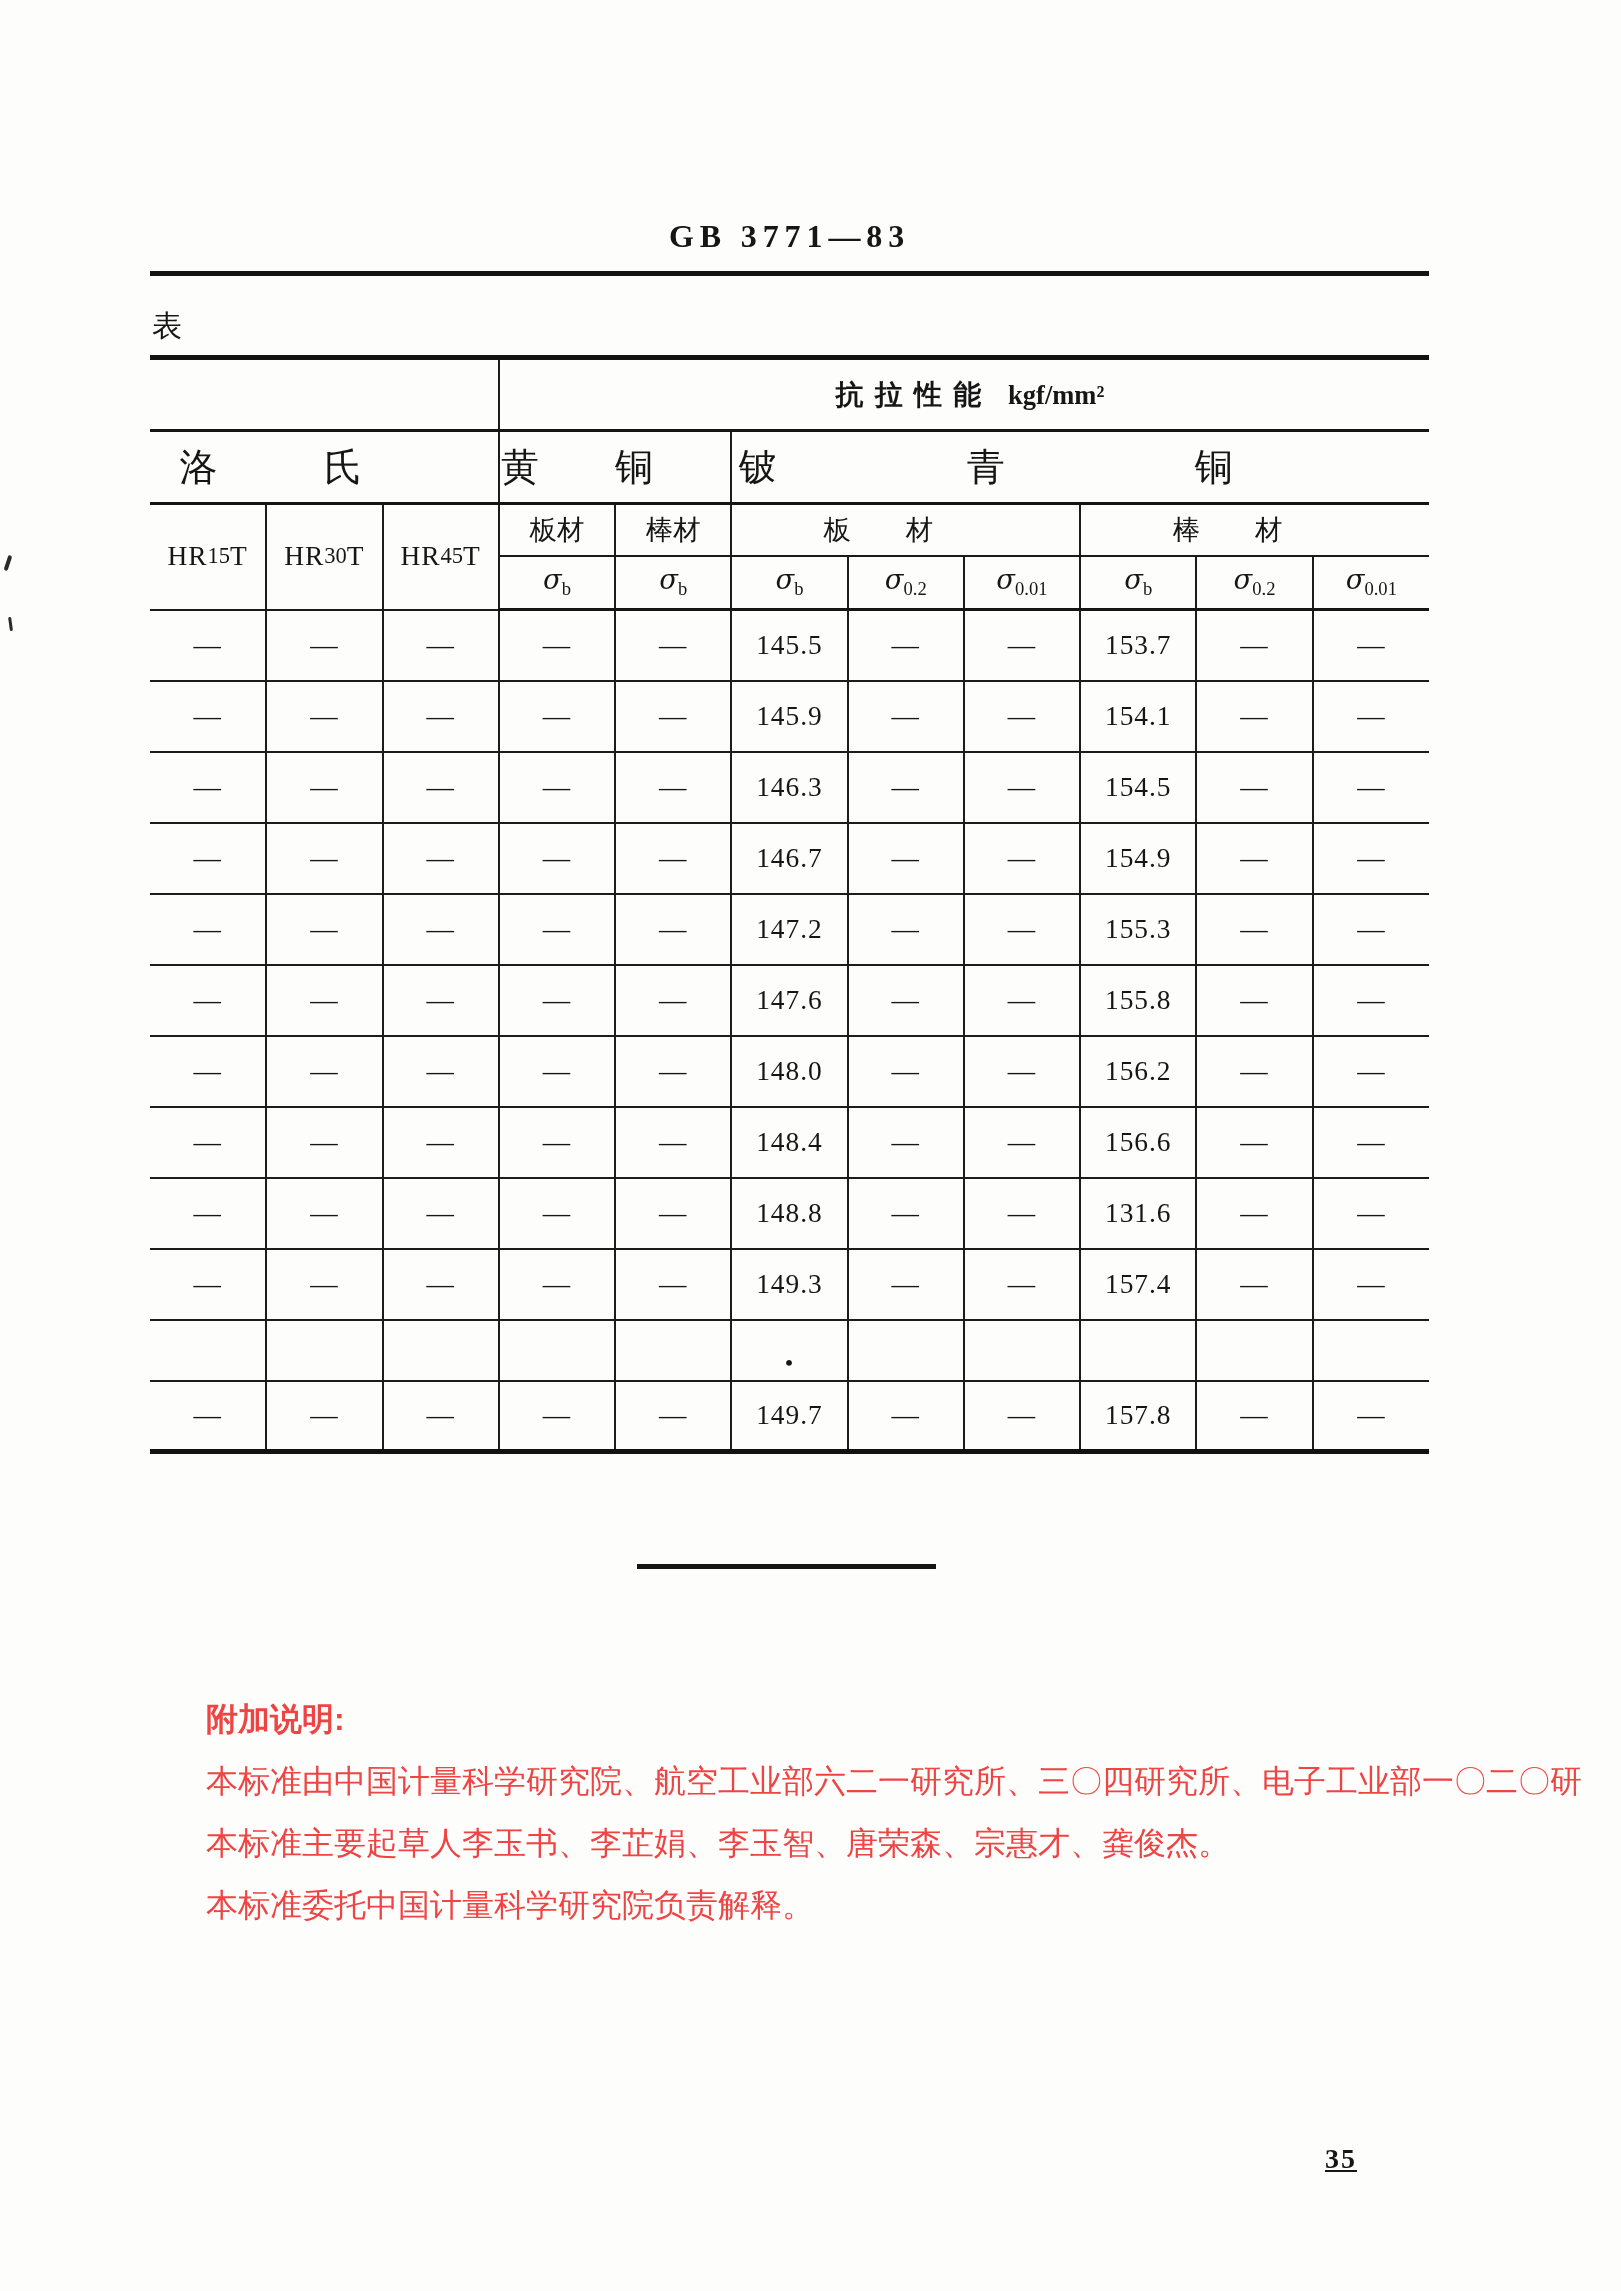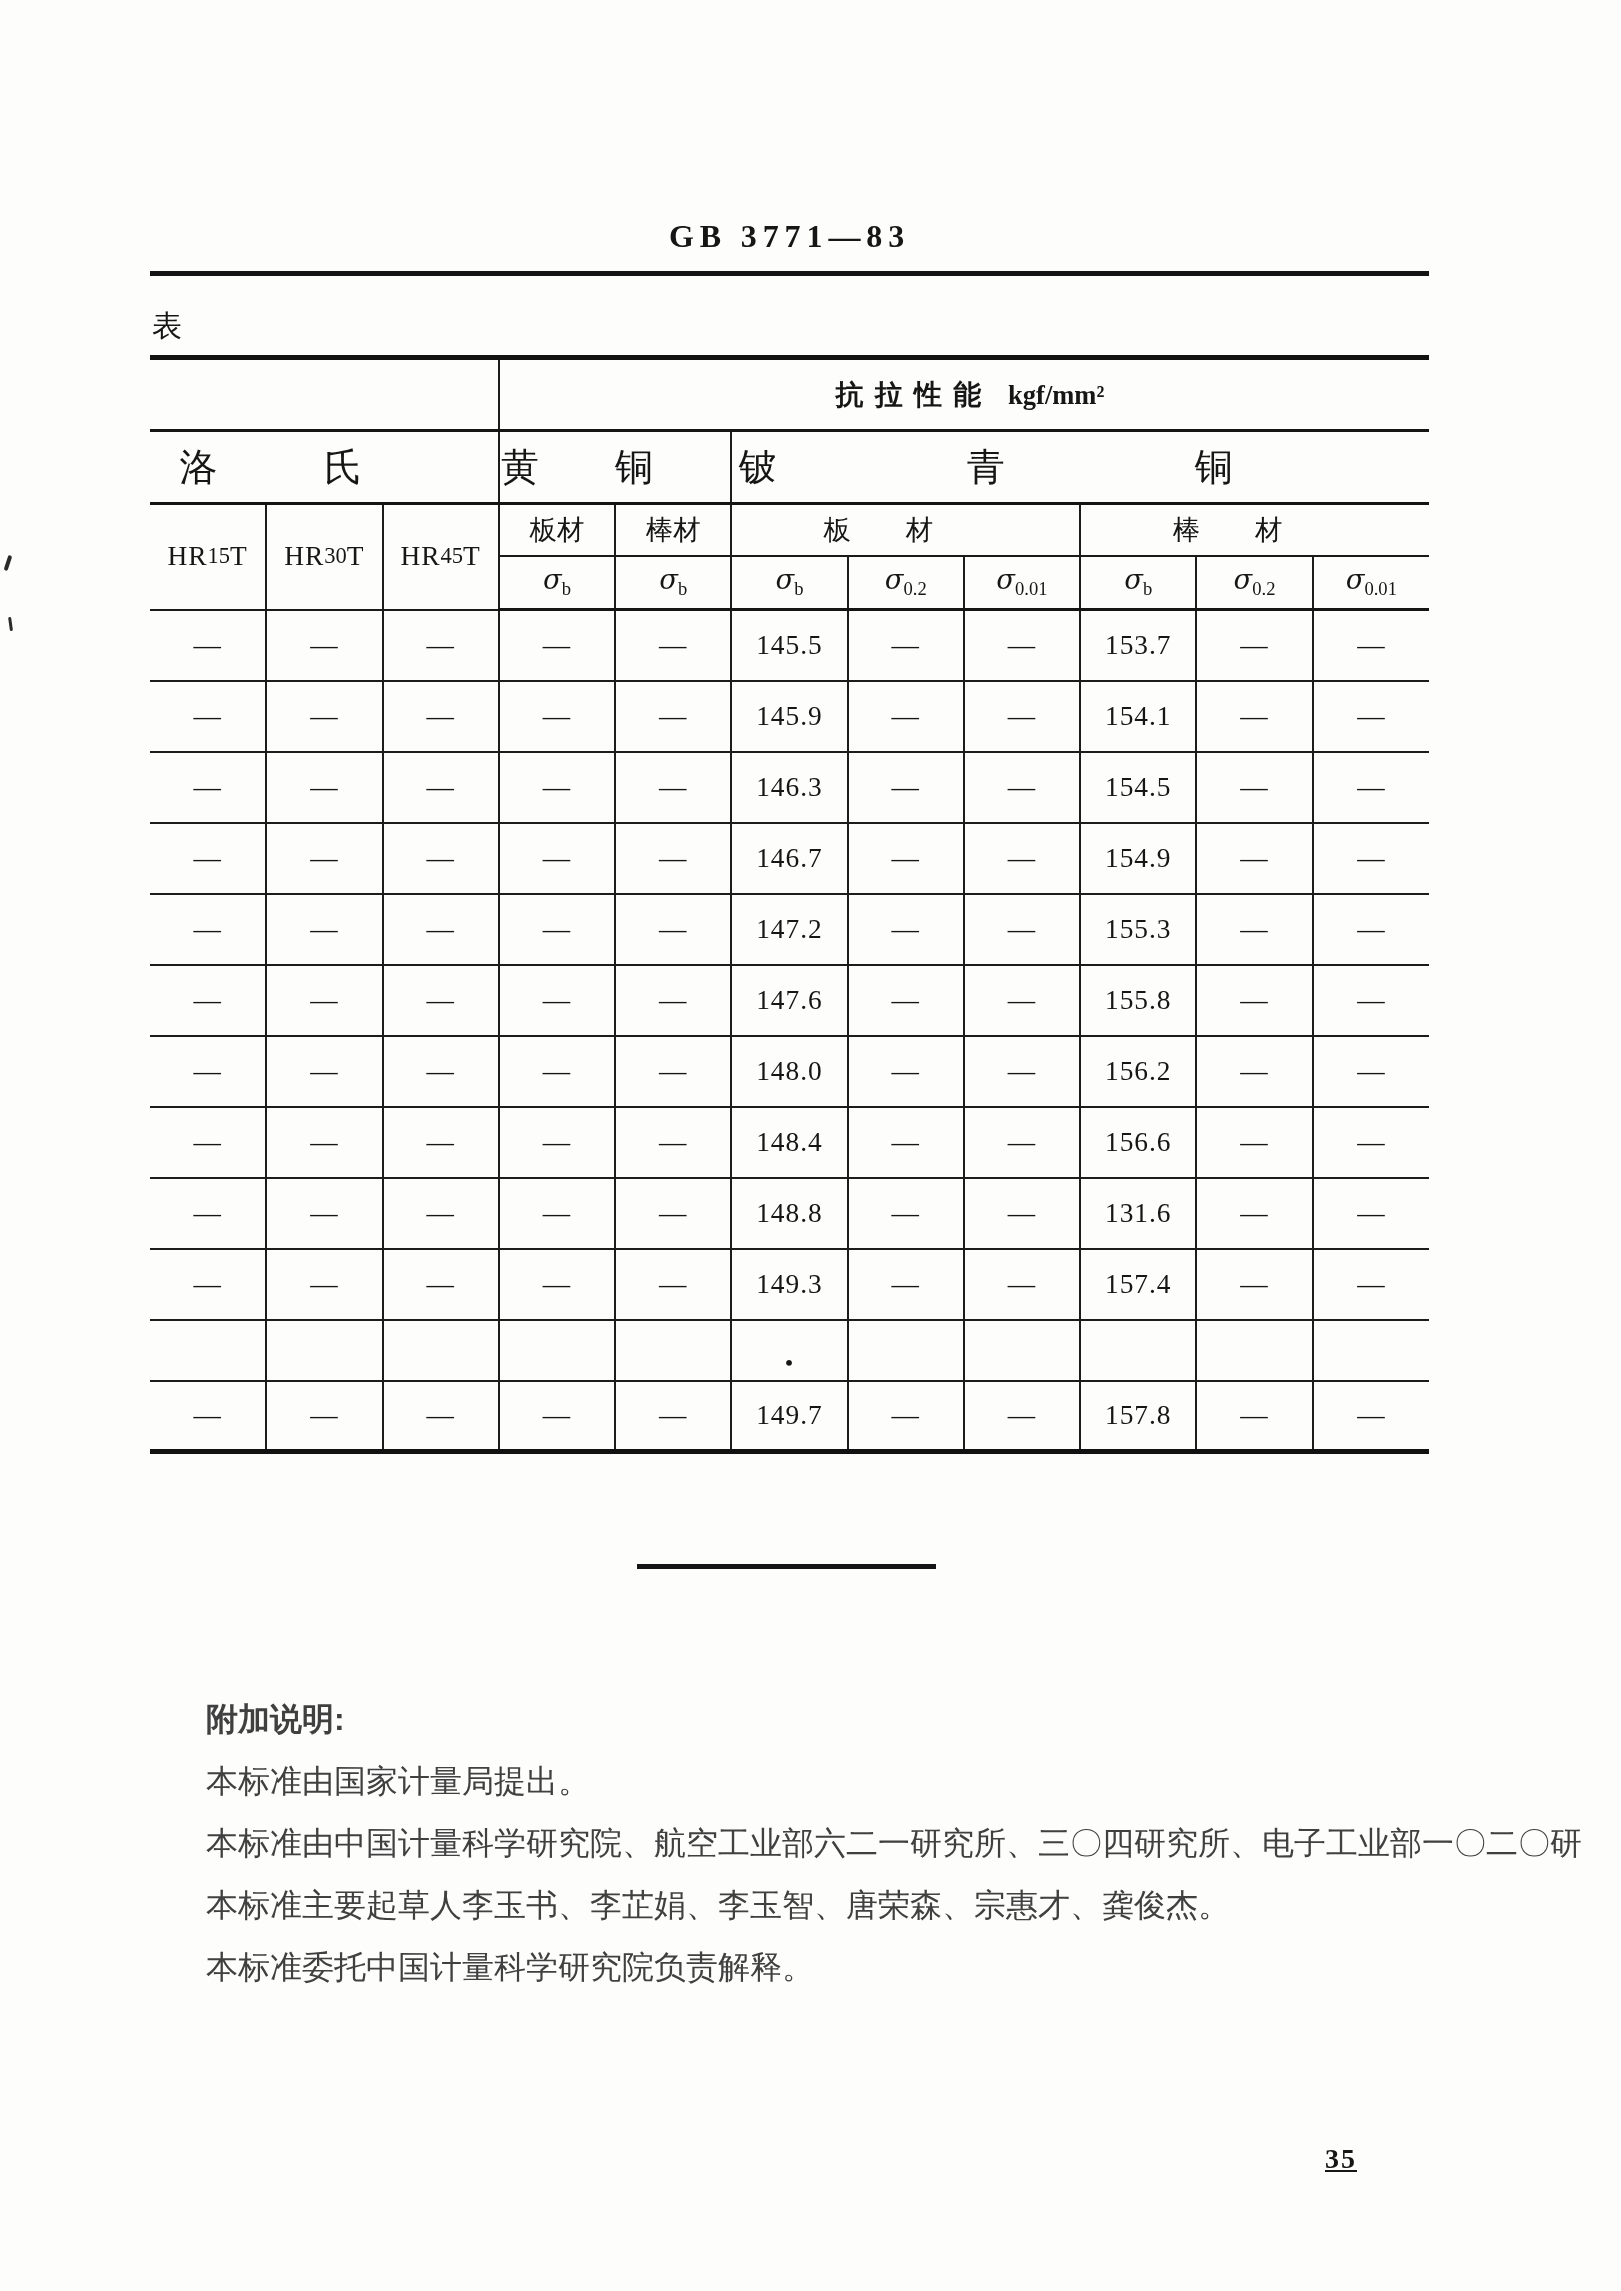--- a/index.html
+++ b/index.html
@@ -45,21 +45,21 @@
   .sg i{font-family:"DejaVu Serif",serif;font-style:italic;font-size:27.4px;font-weight:normal;}
   .sg sub{font-size:18.6px;letter-spacing:0;}
   tbody.tb tr{height:71px;}
   tbody.tb td{border-top-width:2.9px;border-bottom-width:2.9px;font-size:27.4px;letter-spacing:1px;}
   tbody.tb tr:nth-child(11){height:61px;}
   tbody.tb tr:nth-child(11) td{vertical-align:bottom;padding-bottom:4.9px;font-size:21.6px;font-weight:bold;line-height:1;}
   .rule-end{
     position:absolute;top:1564px;left:637px;width:299px;height:4.9px;background:#151515;
   }
   .notes{
-    position:absolute;left:141px;top:1688px;width:1372px;font-size:32px;color:#404040;
+    position:absolute;left:141px;top:1688px;width:1372px;font-size:32px;color:#ef4444;
   }
   .notes .line{line-height:62px;white-space:nowrap;}
   .notes .indent{text-indent:65px;}
   .notes-heading{font-family:"Liberation Sans","DejaVu Sans",sans-serif;font-weight:bold;}
   .page-number{position:absolute;left:1325px;top:2143px;font-size:28px;font-weight:bold;letter-spacing:2px;text-decoration:underline;}
   .artifact-a{position:absolute;left:5.9px;top:555px;width:3.9px;height:15.7px;background:#2a2a2a;transform:rotate(18deg);border-radius:2px;}
   .artifact-b{position:absolute;left:8.8px;top:617px;width:2.9px;height:13.7px;background:#2a2a2a;transform:rotate(-8deg);border-radius:2px;}
 </style>
 </head>
 <body>
@@ -274,20 +274,19 @@
         <td>—</td>
         <td>—</td>
       </tr>
     </tbody>
 </table>
 
 <div class="rule-end"></div>
 
 <div class="notes">
   <div class="line indent notes-heading">附加说明:</div>
-  <div class="line indent">本标准由国家计量局提出。</div>
   <div class="line indent">本标准由中国计量科学研究院、航空工业部六二一研究所、三〇四研究所、电子工业部一〇二〇研</div>
   <div class="line indent">本标准主要起草人李玉书、李芷娟、李玉智、唐荣森、宗惠才、龚俊杰。</div>
   <div class="line indent">本标准委托中国计量科学研究院负责解释。</div>
 </div>
 
 <div class="page-number">35</div>
 
 
 </body></html>

